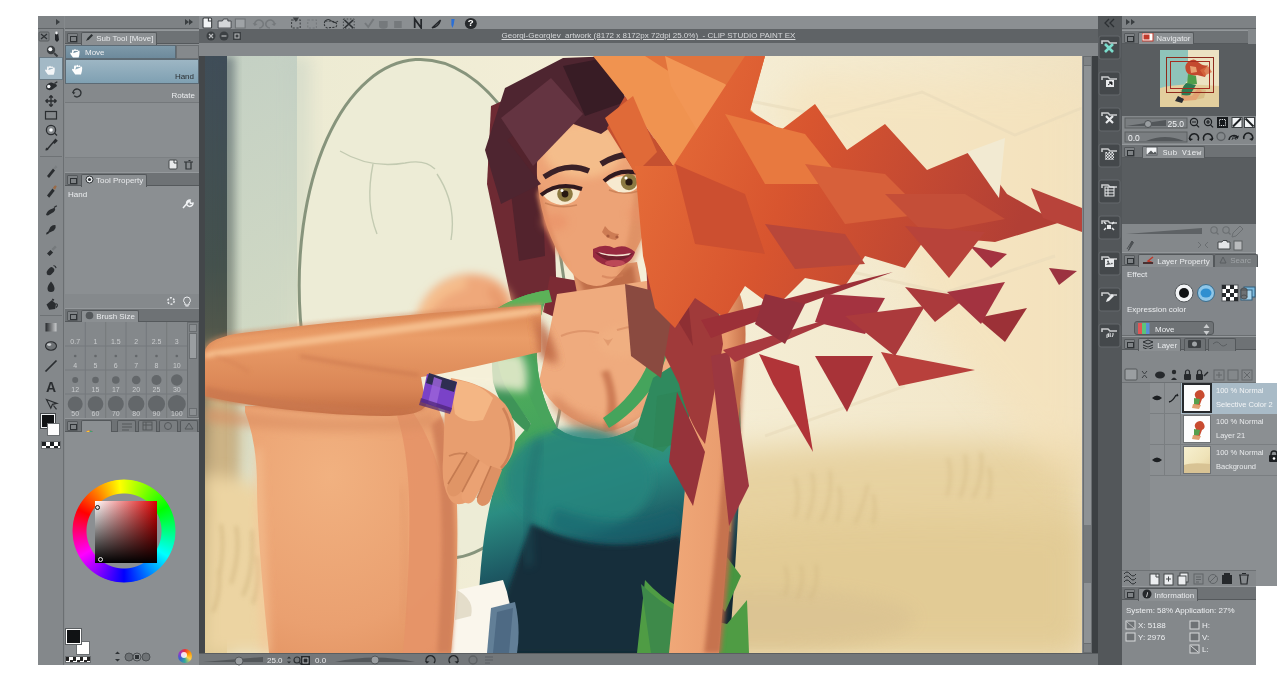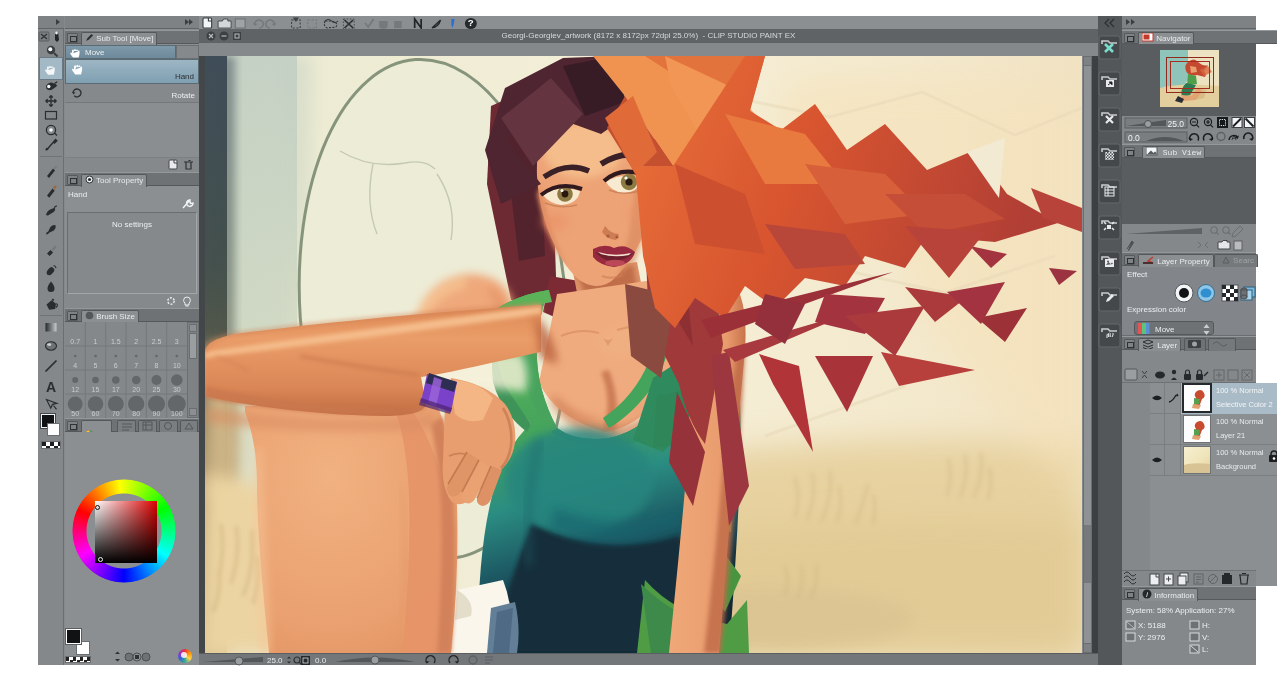--- a/index.html
+++ b/index.html
@@ -1,21 +1,21 @@
 <!DOCTYPE html>
 <html><head>
 <meta charset="utf-8">
 <style>
 html,body{margin:0;padding:0;background:#fff;width:1277px;height:679px;overflow:hidden;}
 *{box-sizing:border-box;font-family:"Liberation Sans",sans-serif;}
 .abs{position:absolute;}
 #app{position:absolute;left:38px;top:16px;width:1218px;height:649px;background:#85898c;font-family:"Liberation Sans",sans-serif;}
 .wt{color:#eceef0;font-size:8px;white-space:nowrap;}
 .dk{color:#2c3033;font-size:8px;white-space:nowrap;}
-.tabrow{position:absolute;height:14px;background:#6e7275;border-top:1px solid #94989b;border-bottom:1px solid #55595c;text-align:right;}
+.tabrow{position:absolute;height:14px;background:#6e7275;border-top:1px solid #94989b;border-bottom:1px solid #55595c;}
 .ptab{position:absolute;top:1px;height:13px;background:#8b8f92;border:1px solid #54585b;border-bottom:none;color:#e8eaec;font-size:8px;line-height:12px;padding:0 3px;border-radius:2px 2px 0 0;white-space:nowrap;}
 .minib{position:absolute;top:2px;width:11px;height:10px;background:#7e8285;border:1px solid #55595c;border-radius:1px;}
 .minib:before{content:"";position:absolute;left:2px;top:2px;width:5px;height:4px;border:1px solid #2e3235;}
 svg{display:block}
 </style>
 </head>
 <body>
 <div id="app">
 
 <div class="abs" style="left:0;top:0;width:26px;height:649px;background:#84888b;border-right:1px solid #6b6f72;">
@@ -175,23 +175,20 @@
    <div class="minib" style="left:2px;"></div>
    <div class="ptab" style="left:16px;"><svg width="9" height="9" style="display:inline-block;vertical-align:-1px">
             <circle cx="4.5" cy="4.5" r="3.5" fill="#f0f2f4" stroke="#2c3033"></circle>
             <circle cx="4.5" cy="4.5" r="1.6" fill="#2c3033"></circle>
           </svg> Tool Property</div>
  </div>
  <div class="abs wt" style="left:3px;top:174px;">Hand</div>
  <svg class="abs" width="16" height="15" style="right:3px;top:180px;">
         <path d="M3 12 L10 4 M10 4 a3.2 3.2 0 1 0 3 3 l-2.6.4 -.6-2.6 z" stroke="#f0f2f4" stroke-width="1.5" fill="none"></path>
       </svg>
- <div class="abs" style="left:2px;top:196px;width:130px;height:82px;background:#85898c;border:1px solid #6a6e71;border-right-color:#a2a6a9;border-bottom-color:#a2a6a9;">
-   <div class="wt" style="position:absolute;left:50%;top:7px;transform:translateX(-50%);">No settings</div>
- </div>
  <div class="abs" style="left:0;top:278px;width:134px;height:14px;background:#85898c;">
    <svg width="34" height="14" style="position:absolute;right:2px;top:0">
      <circle cx="8" cy="7" r="3.2" fill="none" stroke="#eceef0" stroke-width="1.4" stroke-dasharray="2 1.4"></circle>
      <path d="M24 3 a3.4 3.4 0 0 1 3.4 3.4 q0 1.8-1.4 2.6 v2 h-4 v-2 q-1.4-.8-1.4-2.6 A3.4 3.4 0 0 1 24 3 M22.5 12 h3" stroke="#eceef0" fill="none"></path>
    </svg>
  </div>
 
  <div class="tabrow" style="left:0;top:292px;width:134px;">
    <div class="minib" style="left:2px;"></div>
    <div class="ptab" style="left:16px;"><svg width="9" height="9" style="display:inline-block;vertical-align:-1px">
@@ -339,21 +336,21 @@
    <path d="M163 4 h8 v5 a3 2 0 0 1-8 0z" fill="#75797c"></path>
    <rect x="177" y="4" width="7" height="7" fill="#75797c"></rect>
    <path d="M196 11 V2 l6 9 V2" stroke="#23262a" fill="none" stroke-width="1.6"></path>
    <path d="M212 11 q6-1 8-8 M212 11 l8-8" stroke="#23262a" fill="none" stroke-width="1.2"></path>
    <path d="M230 2 l3 0 -1 6 -1 3 -1-3z" fill="#2a6fd6"></path>
    <circle cx="248" cy="6.5" r="5.5" fill="#26292c"></circle>
           <text x="248" y="9.5" font-size="9" fill="#fff" text-anchor="middle" font-family="Liberation Sans" font-weight="bold">?</text>
   </g>
  </svg>
 </div>
-<div class="abs" style="left:161px;top:13px;width:899px;height:14px;background:#5f6366;color:#d7d9db;font-size:8px;line-height:14px;text-align:center;">Georgi-Georgiev_artwork (8172 x 8172px 72dpi 25.0%)&nbsp;&nbsp;- CLIP STUDIO PAINT EX
+<div class="abs" style="left:161px;top:13px;width:899px;height:14px;background:#5f6366;color:#d7d9db;font-size:8px;line-height:14px;text-align:center;text-decoration:underline;">Georgi-Georgiev_artwork (8172 x 8172px 72dpi 25.0%)&nbsp;&nbsp;- CLIP STUDIO PAINT EX
  <svg width="40" height="12" style="position:absolute;left:6px;top:1px">
   <circle cx="6" cy="6" r="4.5" fill="#3c4043"></circle>
         <path d="M4 4 l4 4 m0-4 l-4 4" stroke="#b9bbbd" stroke-width="1.2"></path>
   <circle cx="19" cy="6" r="4.5" fill="#3c4043"></circle>
         <path d="M16.5 6 h5" stroke="#b9bbbd" stroke-width="1.2"></path>
   <rect x="28" y="2" width="8" height="8" fill="#3c4043"></rect>
         <rect x="30" y="4" width="4" height="4" fill="none" stroke="#b9bbbd"></rect>
  </svg>
 </div>
 
@@ -705,21 +702,21 @@
       </svg>
     </div>
 
 <div class="abs" style="left:1084px;top:0;width:134px;height:649px;background:#84888b;" id="rpan">
  <div class="abs" style="left:0;top:0;width:134px;height:13px;background:#7e8285;border-bottom:1px solid #606467;">
   <svg width="134" height="13">
           <path d="M4 3 l4 3 -4 3z M9 3 l4 3 -4 3z" fill="#3a3e41"></path>
         </svg>
  </div>
 
- <div class="tabrow" style="left:0;top:14px;width:156px;">
+ <div class="tabrow" style="left:0;top:14px;width:126px;">
   <div class="minib" style="left:2px;"></div>
   <div class="ptab" style="left:16px;"><svg width="12" height="9" style="display:inline-block;vertical-align:-1px">
             <rect x="0" y="0" width="11" height="8" fill="#fff" stroke="#c0392b"></rect>
             <rect x="1.5" y="1.5" width="6" height="5" fill="#c0392b"></rect>
           </svg> Navigator</div>
  </div>
  <div class="abs" style="left:0;top:28px;width:134px;height:72px;background:#595d60;">
    <div class="abs" id="navthumb" style="left:38px;top:6px;width:59px;height:57px;overflow:hidden;">
           <svg width="59" height="57" viewBox="0 0 59 57">
             <rect width="59" height="57" fill="#ece2c2"></rect>

